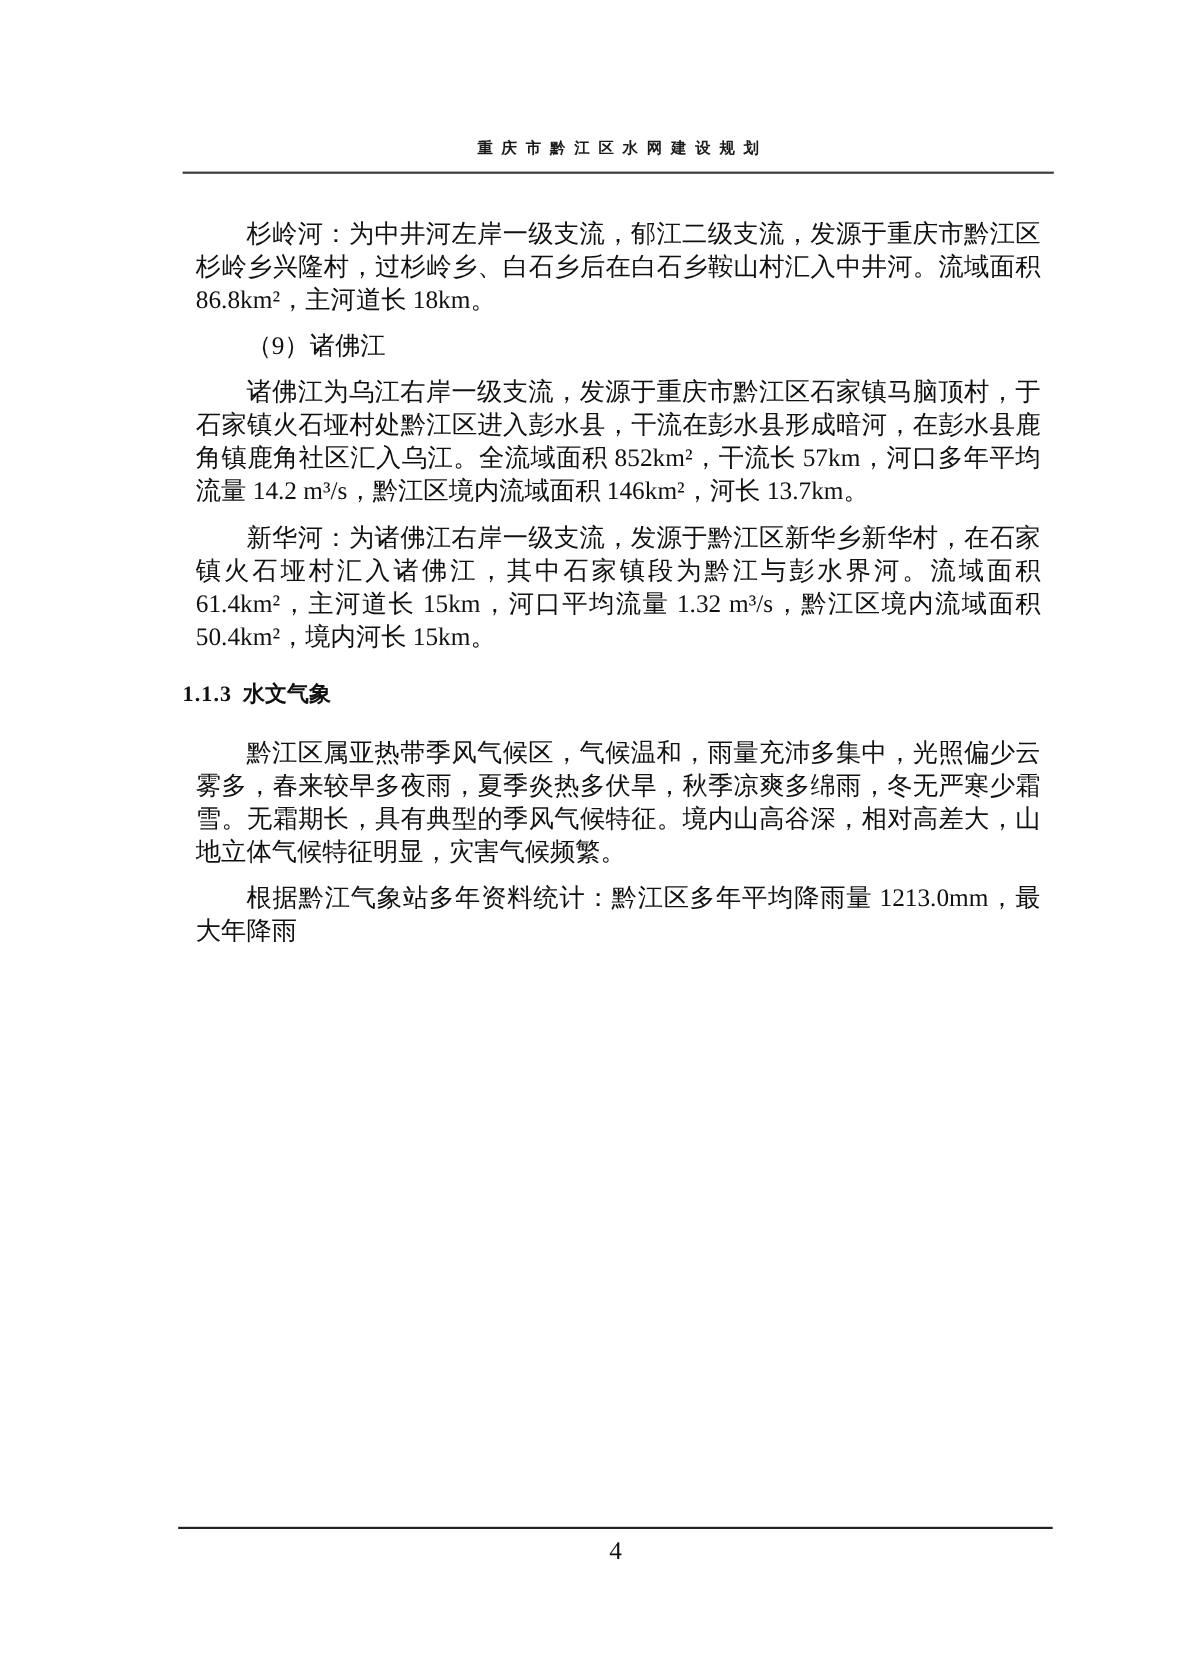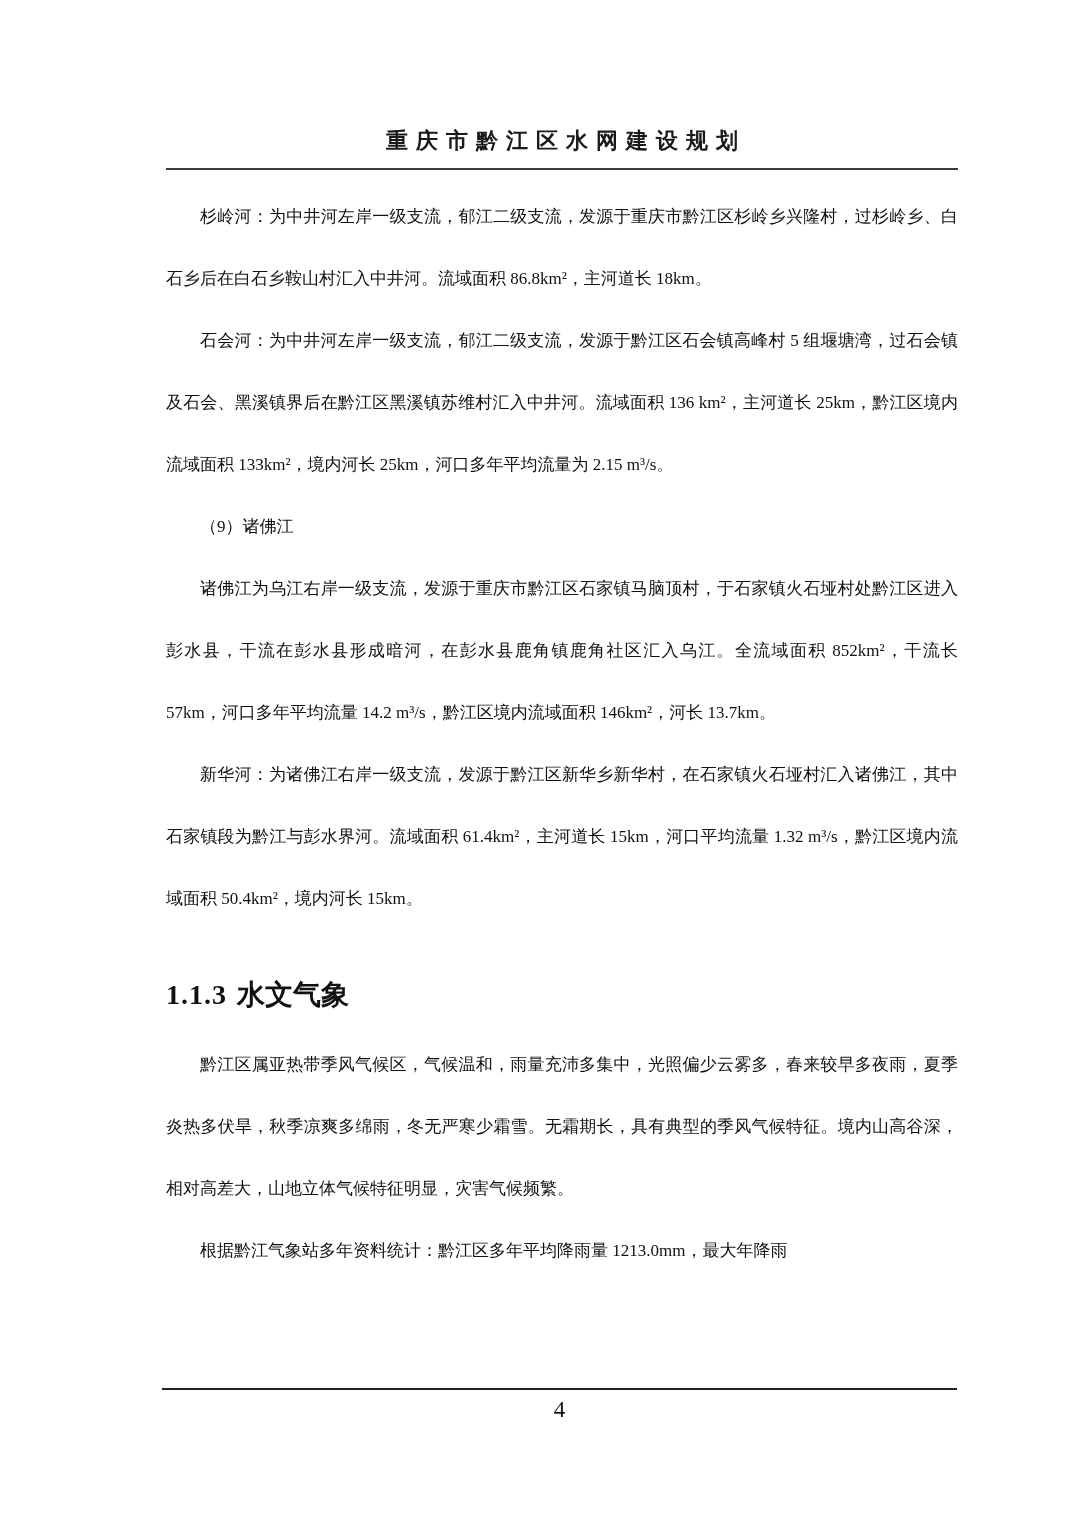--- a/index.html
+++ b/index.html
@@ -17,44 +17,44 @@
     top: 126px;
     left: 166px;
     width: 792px;
     text-align: center;
     border-bottom: 2px solid #3c3c3c;
     padding-bottom: 12px;
   }
   .doc-header-title {
     font-family: Liberation Serif, serif;
     font-weight: 700;
-    font-size: 22px;
+    font-size: 14px;
     letter-spacing: 8px;
     margin-right: -8px; 
     color: #1a1a1a;
     white-space: nowrap;
   }
   .content {
     position: absolute;
     top: 186px;
     left: 166px;
     width: 792px;
   }
   .para {
-    margin: 0;
-    font-size: 17px;
-    line-height: 62px;
+    margin: 12px;
+    font-size: 23px;
+    line-height: 30px;
     text-align: justify;
     text-justify: inter-ideograph;
     text-indent: 2em;
     word-break: break-word;
   }
   .section-heading {
-    margin: 44px 0 18px 0;
-    font-size: 28px;
+    margin: 16px 0 18px 0;
+    font-size: 20px;
     line-height: 42px;
     white-space: nowrap;
   }
   .heading-number {
     font-family: "Liberation Serif", "DejaVu Serif", serif;
     font-weight: 600;
     letter-spacing: 1px;
   }
   .heading-text {
     font-family: "Liberation Sans", "DejaVu Sans", sans-serif;
@@ -88,21 +88,20 @@
 <body>
 
 <div class="page">
 
   <div class="doc-header">
     <span class="doc-header-title">重庆市黔江区水网建设规划</span>
   </div>
 
   <div class="content">
     <p class="para">杉岭河：为中井河左岸一级支流，郁江二级支流，发源于重庆市黔江区杉岭乡兴隆村，过杉岭乡、白石乡后在白石乡鞍山村汇入中井河。流域面积 86.8km²，主河道长 18km。</p>
-    <p class="para">石会河：为中井河左岸一级支流，郁江二级支流，发源于黔江区石会镇高峰村 5 组堰塘湾，过石会镇及石会、黑溪镇界后在黔江区黑溪镇苏维村汇入中井河。流域面积 136 km²，主河道长 25km，黔江区境内流域面积 133km²，境内河长 25km，河口多年平均流量为 2.15 m³/s。</p>
     <p class="para">（9）诸佛江</p>
     <p class="para">诸佛江为乌江右岸一级支流，发源于重庆市黔江区石家镇马脑顶村，于石家镇火石垭村处黔江区进入彭水县，干流在彭水县形成暗河，在彭水县鹿角镇鹿角社区汇入乌江。全流域面积 852km²，干流长 57km，河口多年平均流量 14.2 m³/s，黔江区境内流域面积 146km²，河长 13.7km。</p>
     <p class="para">新华河：为诸佛江右岸一级支流，发源于黔江区新华乡新华村，在石家镇火石垭村汇入诸佛江，其中石家镇段为黔江与彭水界河。流域面积 61.4km²，主河道长 15km，河口平均流量 1.32 m³/s，黔江区境内流域面积 50.4km²，境内河长 15km。</p>
 
     <h2 class="section-heading">
       <span class="heading-number">1.1.3</span><span class="heading-text">水文气象</span>
     </h2>
 
     <p class="para">黔江区属亚热带季风气候区，气候温和，雨量充沛多集中，光照偏少云雾多，春来较早多夜雨，夏季炎热多伏旱，秋季凉爽多绵雨，冬无严寒少霜雪。无霜期长，具有典型的季风气候特征。境内山高谷深，相对高差大，山地立体气候特征明显，灾害气候频繁。</p>
     <p class="para">根据黔江气象站多年资料统计：黔江区多年平均降雨量 1213.0mm，最大年降雨</p>

